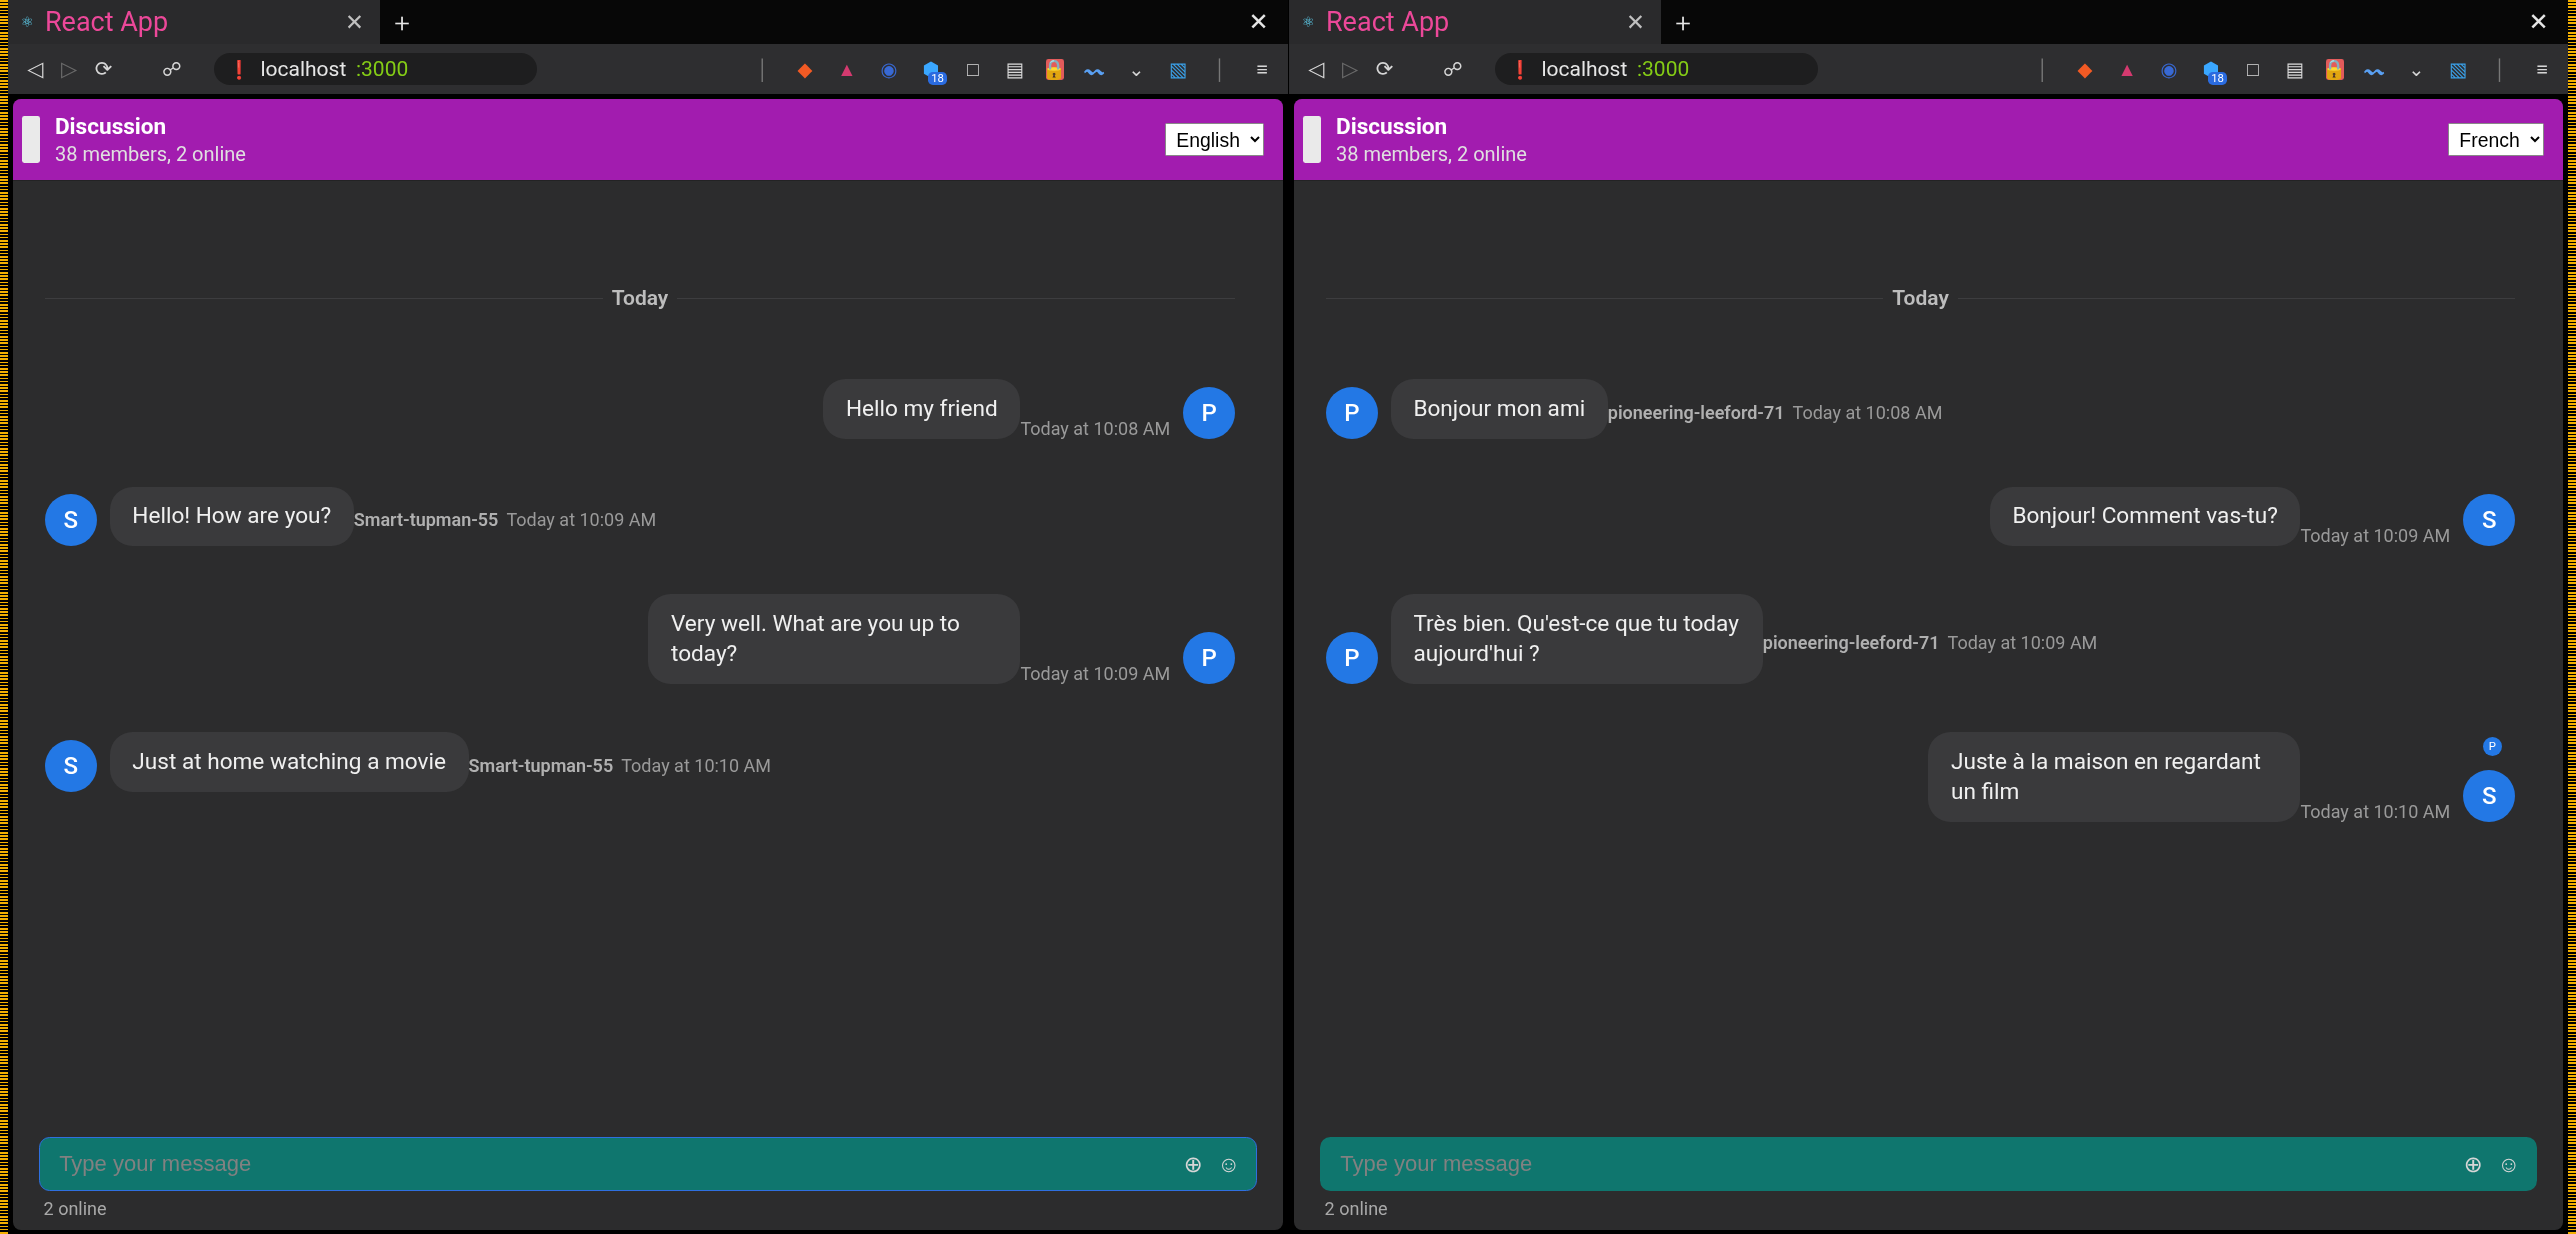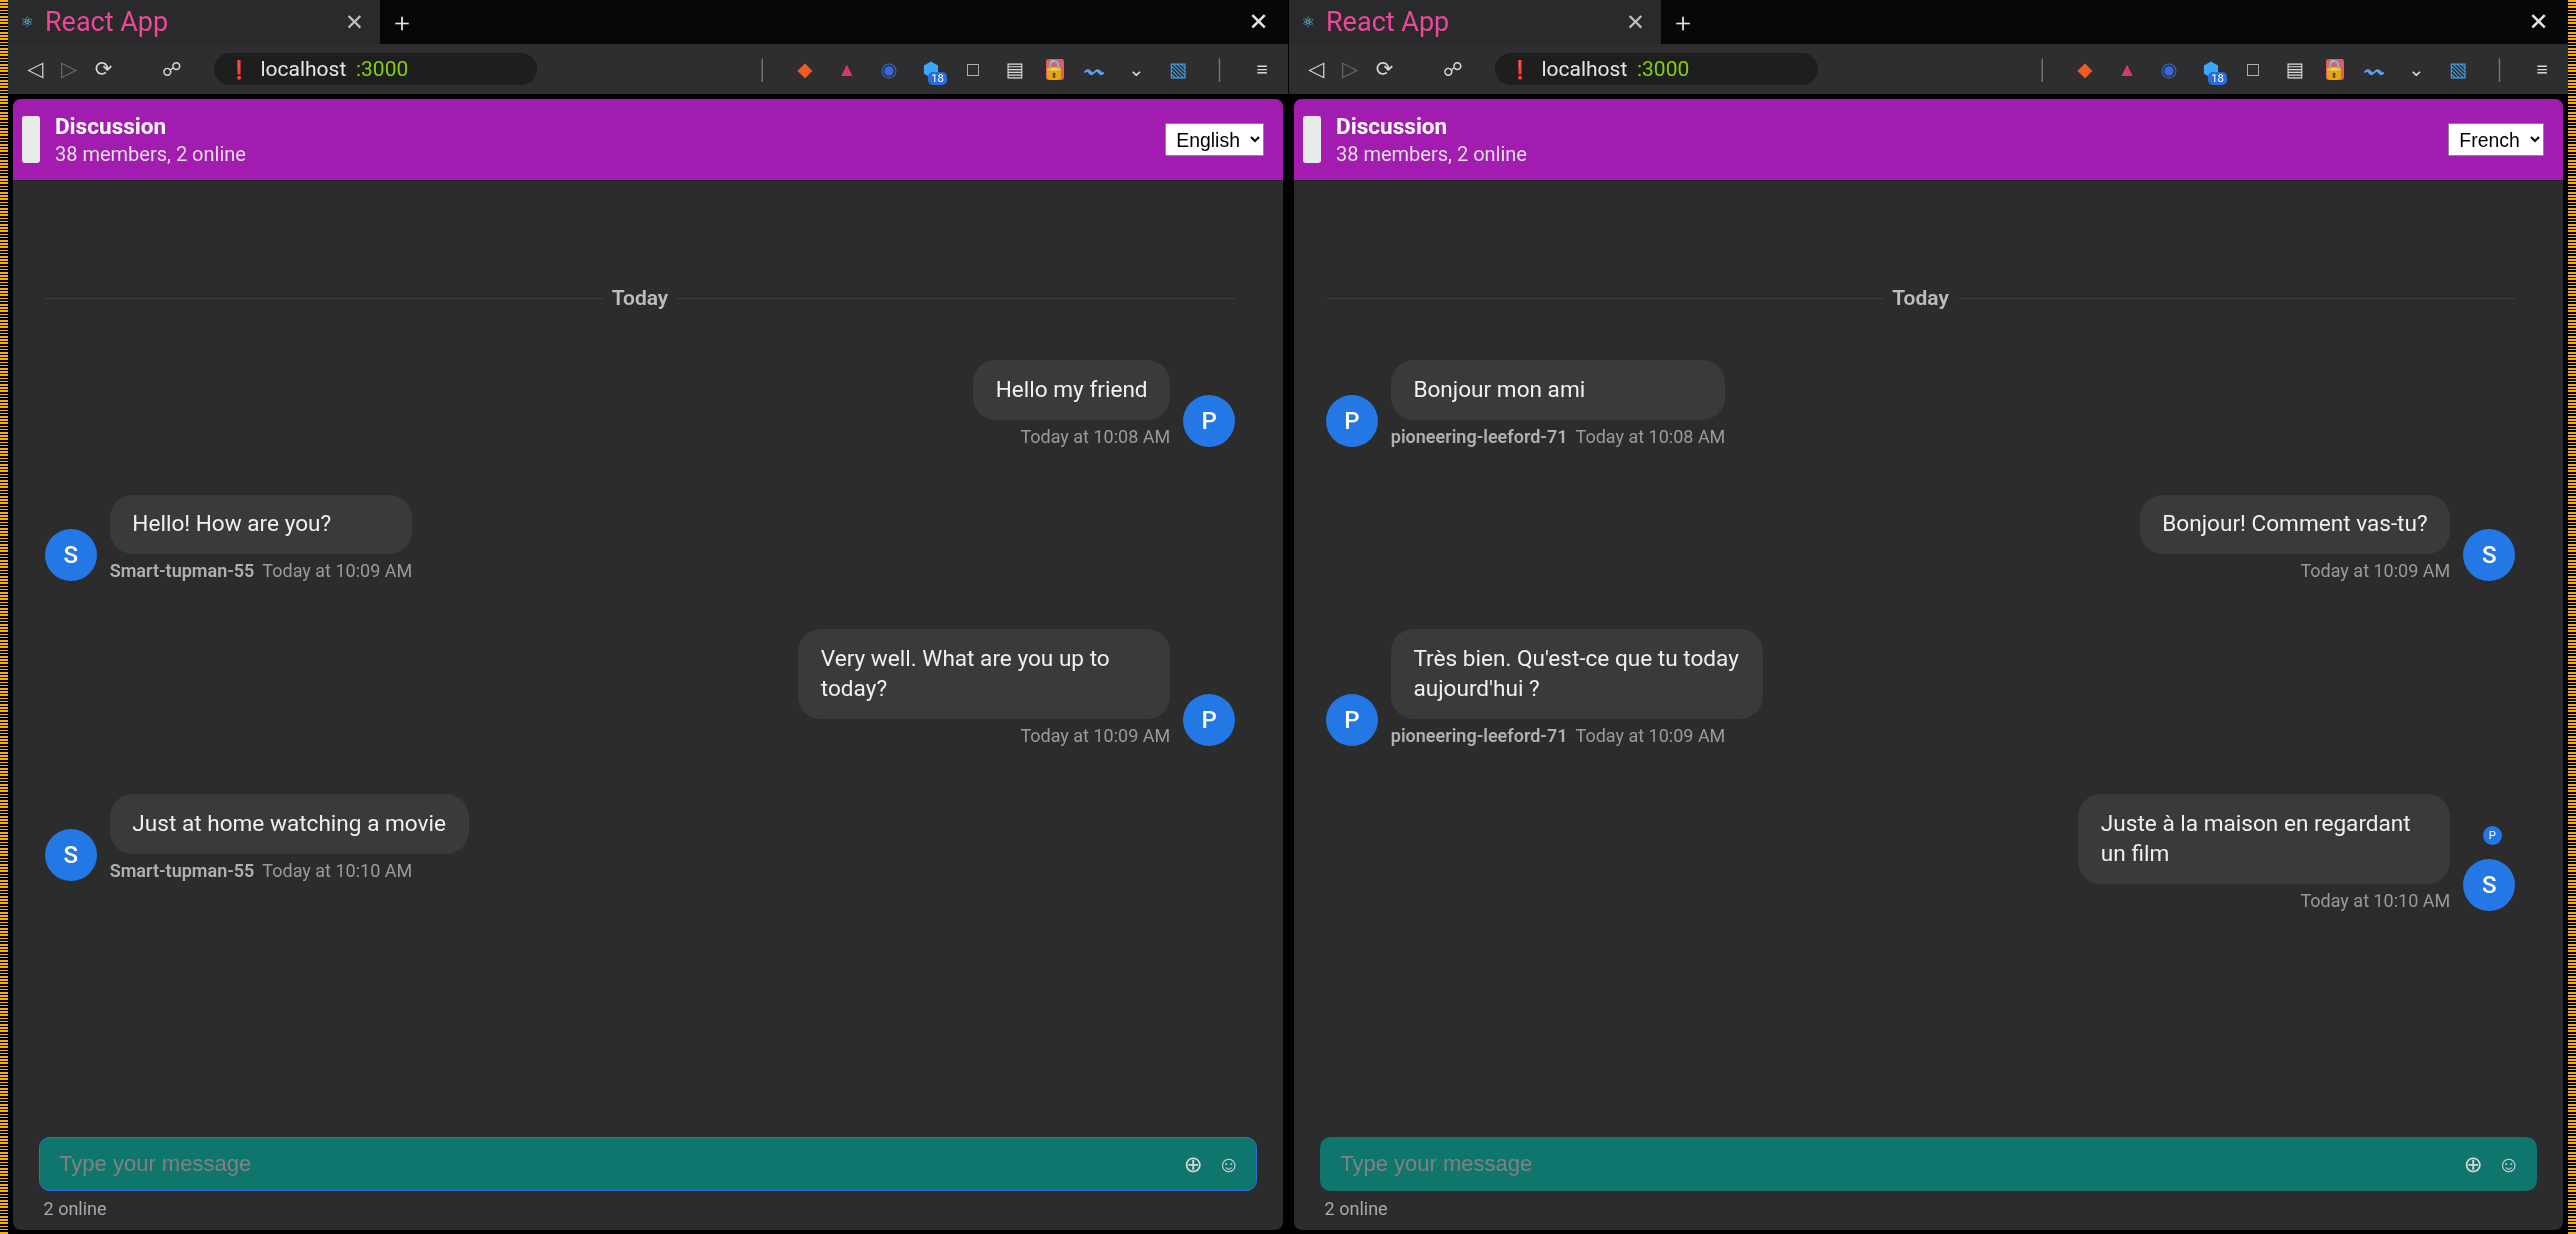--- a/index.html
+++ b/index.html
@@ -39,30 +39,30 @@
   .chat { flex: 1; display: flex; flex-direction: column; background: #2c2c2d; position: relative; border-radius: 8px; margin: 4.8px; overflow: hidden; }
   .chat-header { display: flex; align-items: center; padding: 14.5px 19.4px 14.5px 9.7px; background: #a21caf; border-bottom: 0.8px solid #232324; }
   .handle { width: 18px; height: 47px; background: #eaeaea; border-radius: 2.4px; margin-right: 14.5px; }
   .chat-header .titleblock { flex: 1; }
   .chat-header .ttl { font-size: 22.6px; font-weight: 700; color: #fff; }
   .chat-header .sub { font-size: 20px; color: #e0e0e0; margin-top: 1.6px; }
   .lang-select { background: #fff; color: #000; font-size: 19.4px; padding: 3.2px 6.5px; border: 0.8px solid #888; border-radius: 1.6px; cursor: pointer; }
 
   .messages { flex: 1; overflow: auto; padding: 0 48px 24px 32px; display: flex; flex-direction: column; }
 
-  .divider { display: flex; align-items: center; gap: 9px; margin: 105px 0 26px; text-align: center; }
+  .divider { display: flex; align-items: center; gap: 9px; margin: 105px 0 45px; text-align: center; }
   .divider .line { flex: 1; height: 0.8px; background: #3d3d3f; }
   .divider .lbl { color: #bdbdbd; font-size: 21px; font-weight: 600; }
 
   .row { display: flex; align-items: flex-end; margin: 24px 0; gap: 13px; }
   .row.right { justify-content: flex-end; }
   .avatar { width: 52px; height: 52px; border-radius: 50%; background: #2378e5; display: flex; align-items: center; justify-content: center; color: #fff; font-size: 24px; font-weight: 500; flex-shrink: 0; }
   .bubble { background: #3a3a3c; border-radius: 22.6px; padding: 14.5px 22.6px; font-size: 22.6px; line-height: 1.35; color: #f0f0f0; max-width: 372px; }
   .bubble.mine { background: #3a3a3c; }
-  .msgcol { display: flex; flex-direction: column; justify-content: center; }
+  .msgcol { display: flex; flex-direction: row; justify-content: center; }
   .msgcol.right { align-items: flex-end; }
   .meta { font-size: 18px; color: #9a9a9a; margin-top: 6px; display:flex; gap:8px; align-items:center;}
   .meta .author { color: #b0b0b0; font-weight: 600; }
 
   .aux-avatar { width: 19.4px; height: 19.4px; border-radius: 50%; background: #2378e5; display: inline-flex; align-items: center; justify-content: center; color: #fff; font-size: 11.3px; position: relative; top:-11.3px; right:-3.2px;}
 
   .avatar-wrap { display:flex; flex-direction:column; align-items:center; gap:3.2px;}
 
   .input-row { padding: 11.3px 26px 11.3px 26px; display: flex; flex-direction: column; gap: 6.5px; }
   .input-box { position: relative; border: 1.6px solid transparent; border-radius: 10.5px; background: #0f766e; }

